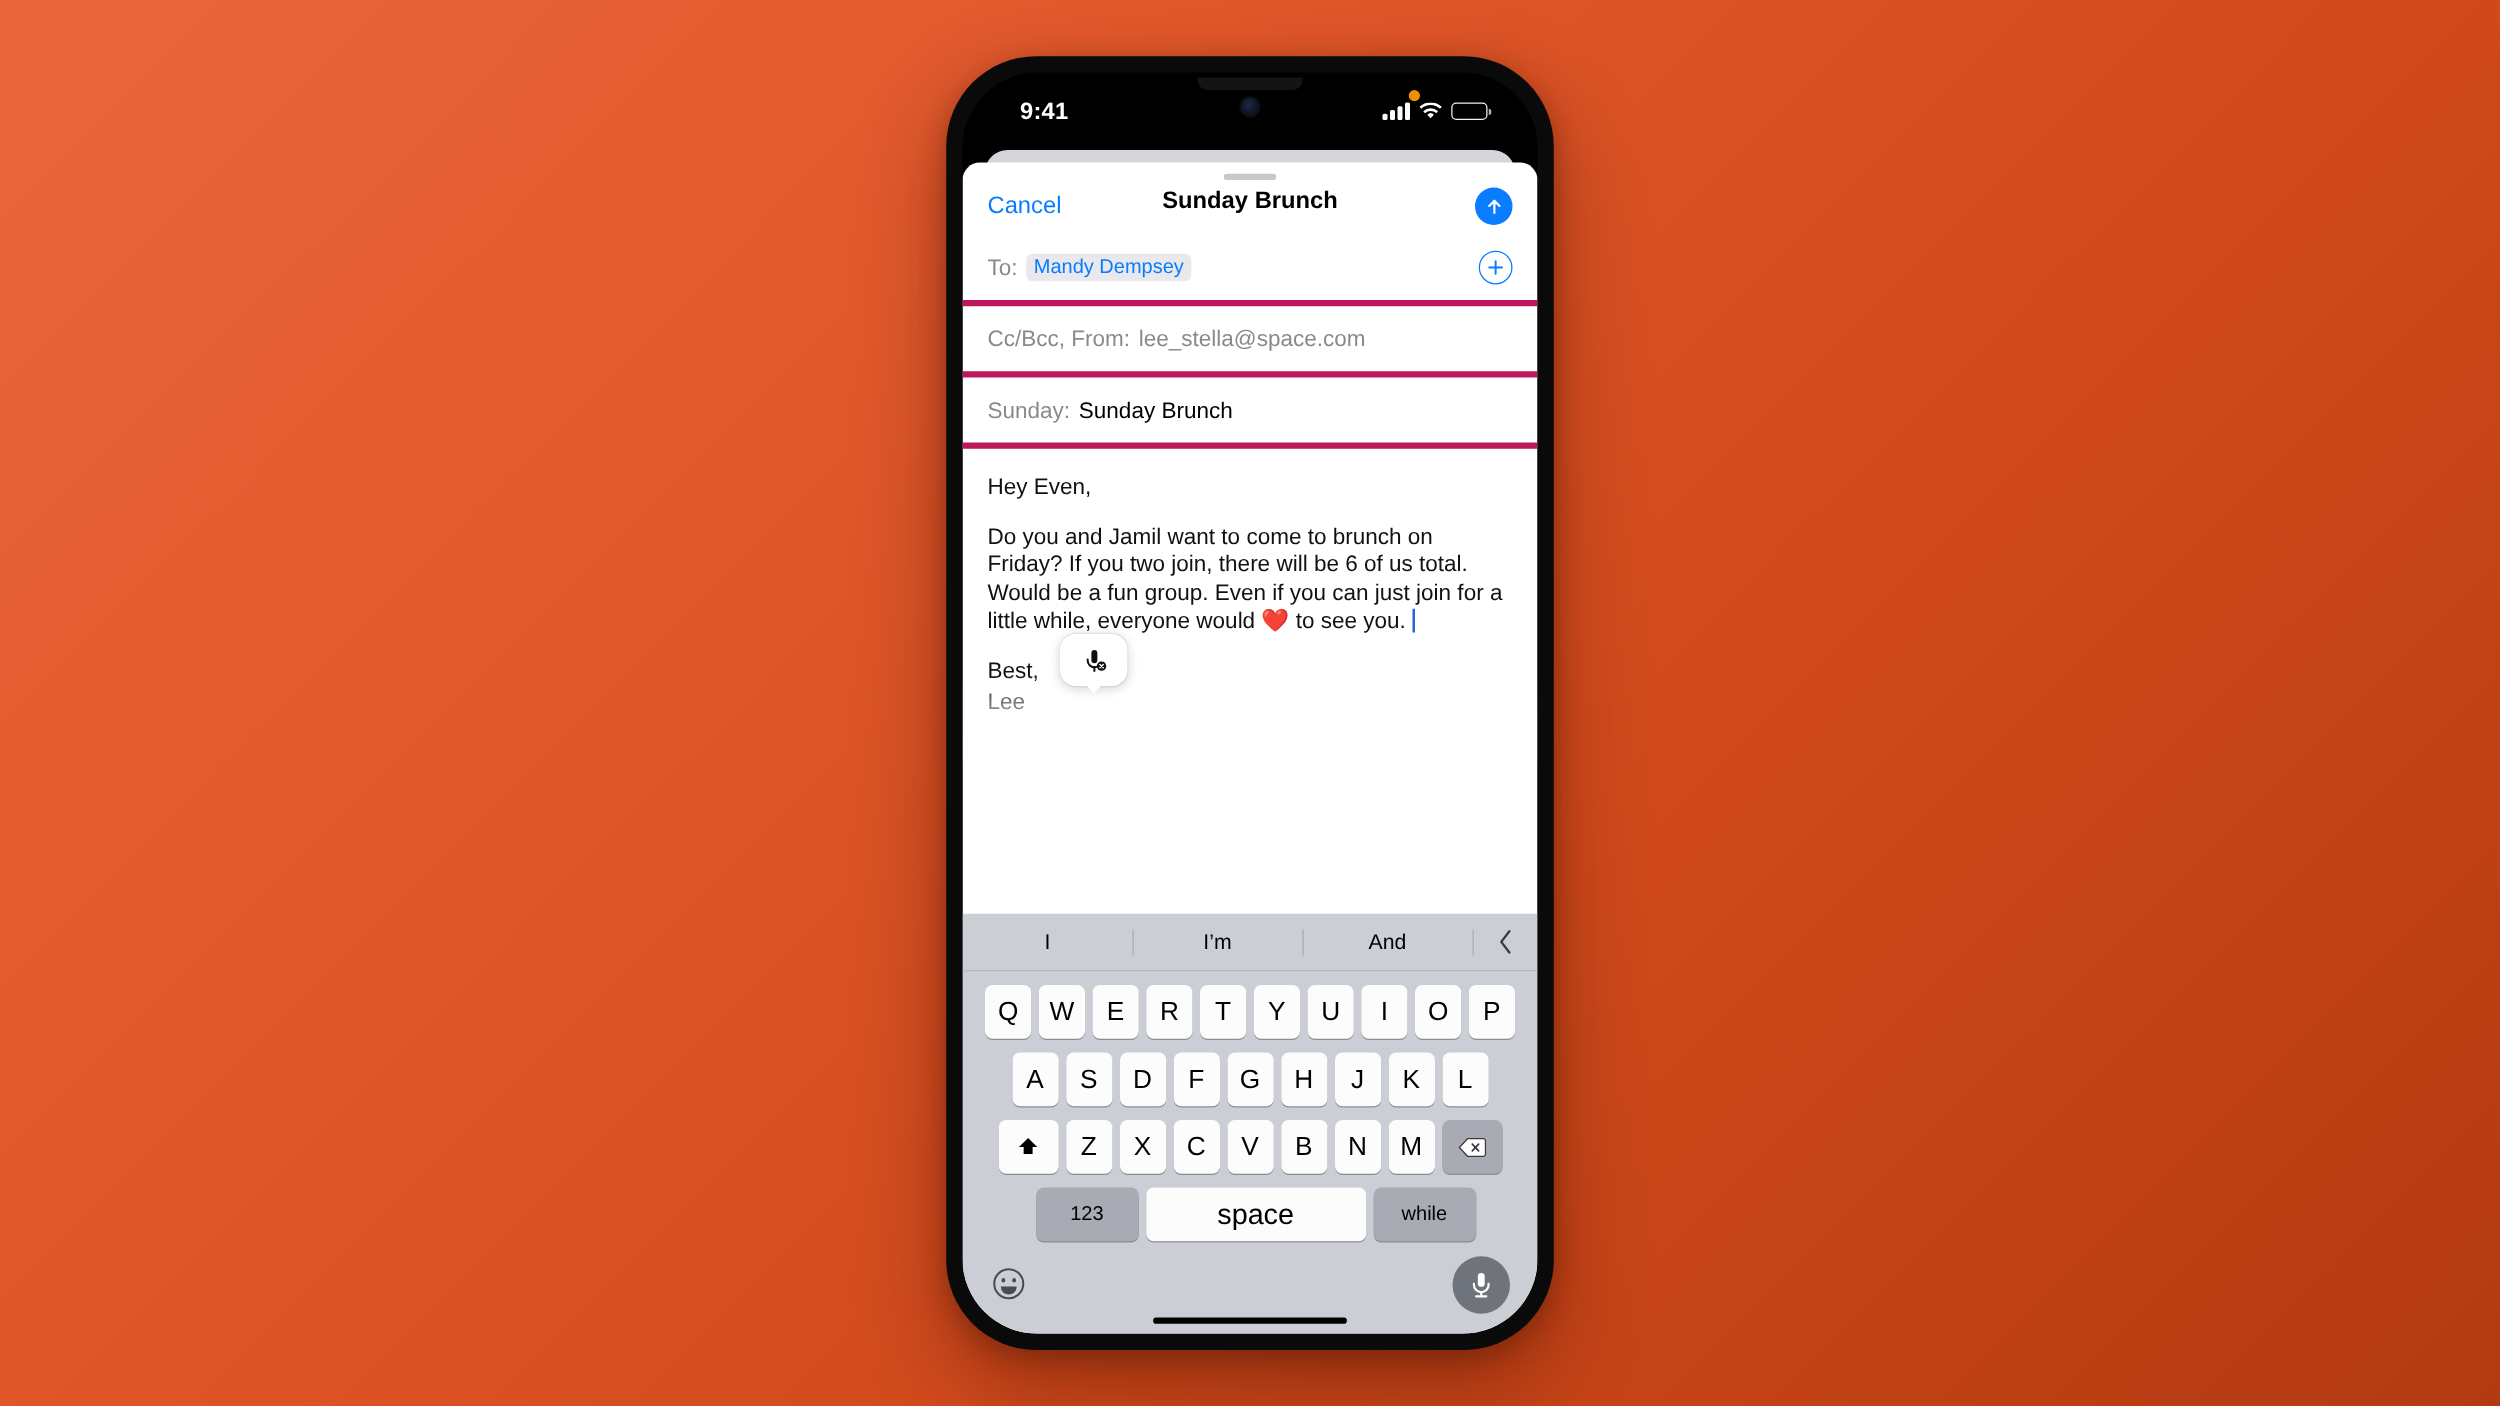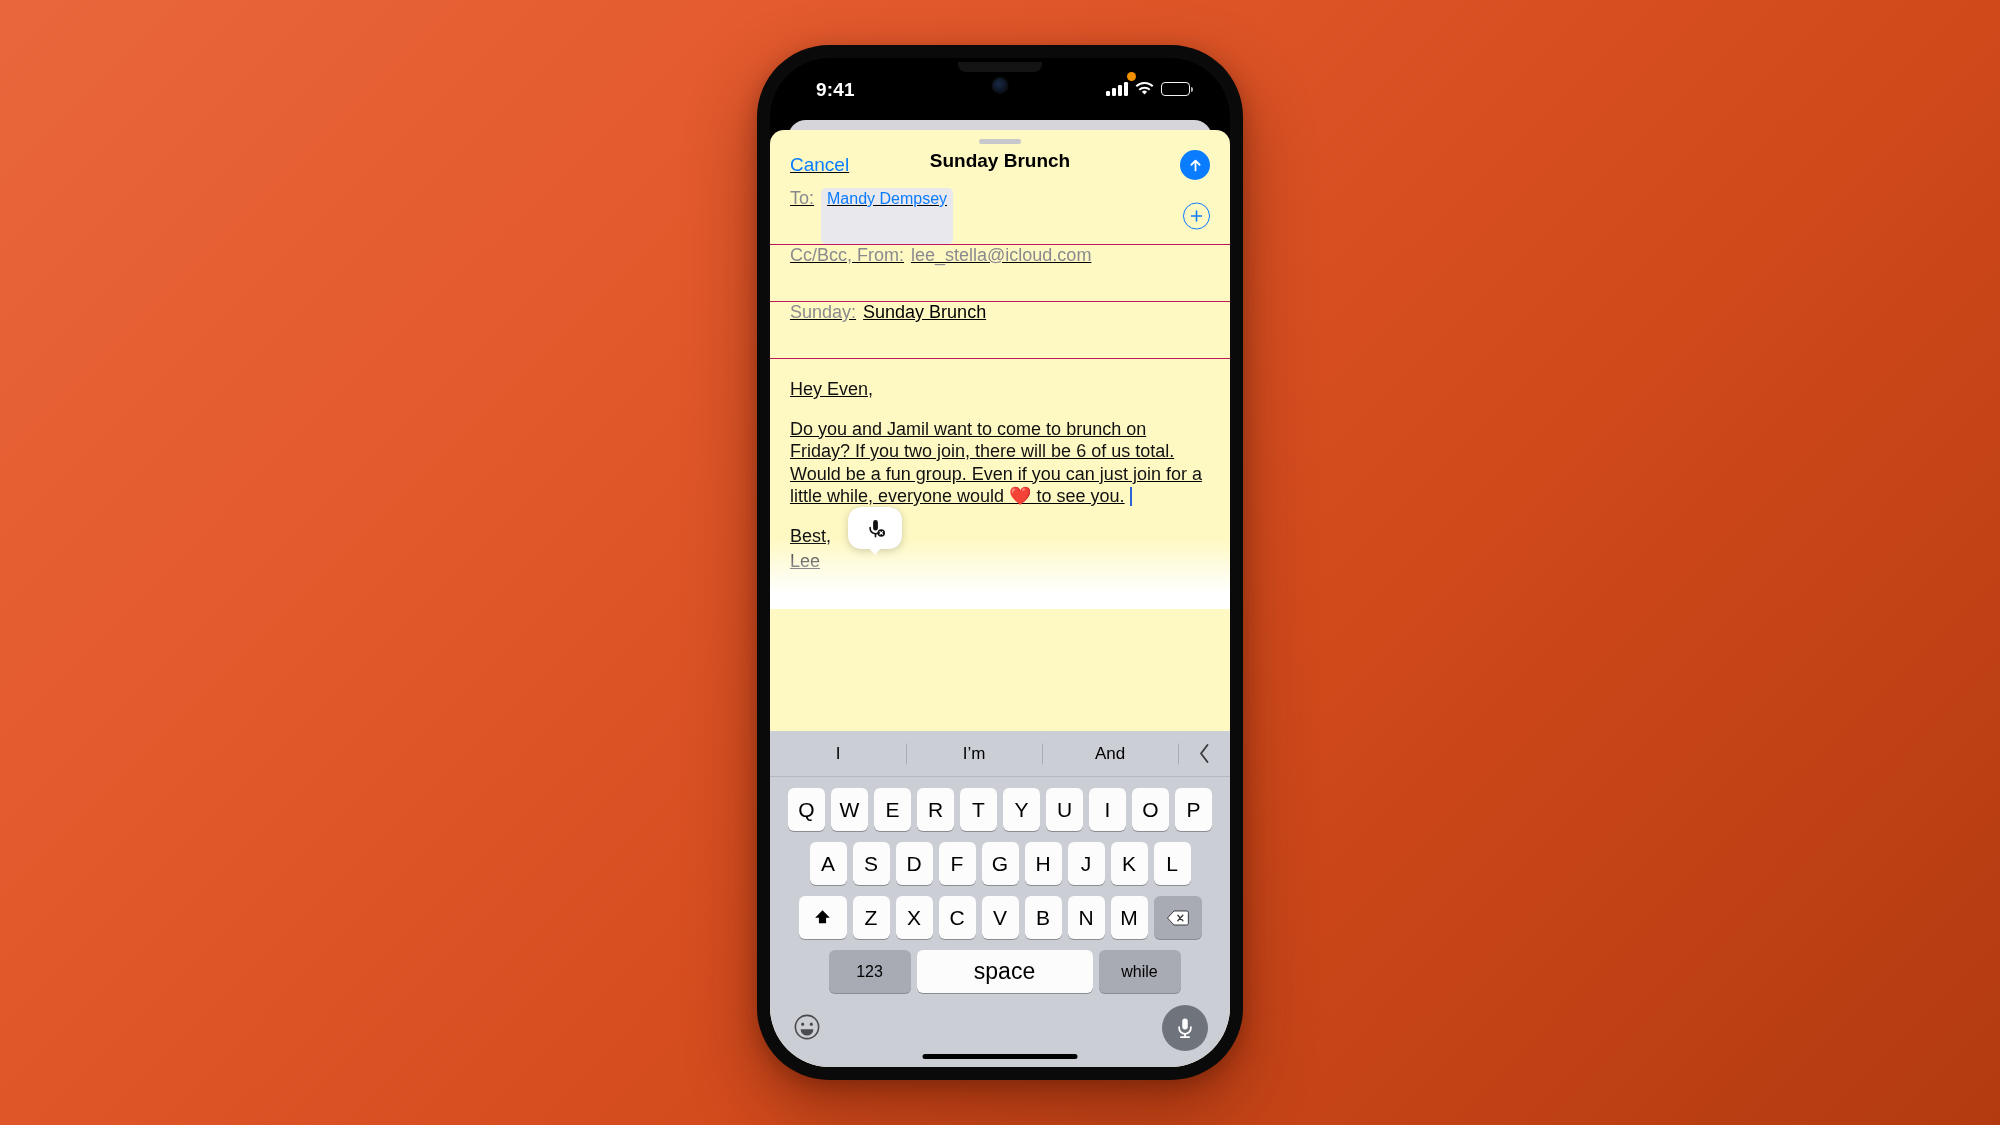--- a/index.html
+++ b/index.html
@@ -135,25 +135,24 @@
     z-index: 5;
   }
 
   
   #compose-sheet {
     position: absolute;
     left: 0;
     top: 72px;
     width: 100%;
     bottom: 0;
-    background: #fef9c3;
+    background: #ffffff;
     border-radius: 14px 14px 0 0;
     z-index: 10;
     overflow: hidden;
-    text-decoration: underline;
   }
 
   #sheet-grabber {
     position: absolute;
     left: 50%;
     top: 9px;
     transform: translateX(-50%);
     width: 42px;
     height: 5px;
     border-radius: 3px;
@@ -199,22 +198,23 @@
     align-items: center;
     justify-content: center;
     cursor: pointer;
   }
 
   
   .field-row {
     position: relative;
     min-height: 57px;
     display: flex;
+    align-items: center;
     padding: 0 20px;
-    border-bottom: 1px solid #be185d;
+    border-bottom: 5px solid #be185d;
     font-size: 18px;
   }
   .field-label { color: #8a8a8e; margin-right: 7px; }
   .token-chip {
     background: #e8e8ed;
     color: #0a7cff;
     border-radius: 5px;
     padding: 2px 6px;
     font-size: 16px;
   }
@@ -467,21 +467,21 @@
         <span class="token-chip">Mandy Dempsey</span>
         <button id="add-contact-button">
           <svg width="15" height="15" viewBox="0 0 16 16">
             <path d="M8 2.6v10.8M2.6 8h10.8" stroke="#0a7cff" stroke-width="1.7" stroke-linecap="round"></path>
           </svg>
         </button>
       </div>
 
       <div class="field-row">
         <span class="field-label">Cc/Bcc, From:</span>
-        <span class="field-value-grey">lee_stella@icloud.com</span>
+        <span class="field-value-grey">lee_stella@space.com</span>
       </div>
 
       <div class="field-row">
         <span class="field-label">Sunday:</span>
         <span class="field-value">Sunday Brunch</span>
       </div>
 
       <div id="mail-body">
         <p>Hey Even,</p>
         <p><span>Do you and Jamil want to come to brunch on Friday? If you two join, there will be 6 of us total. Would be a fun group. Even if you can just join for a little while, everyone would ❤️ to see you.</span><span id="text-caret"></span></p>

